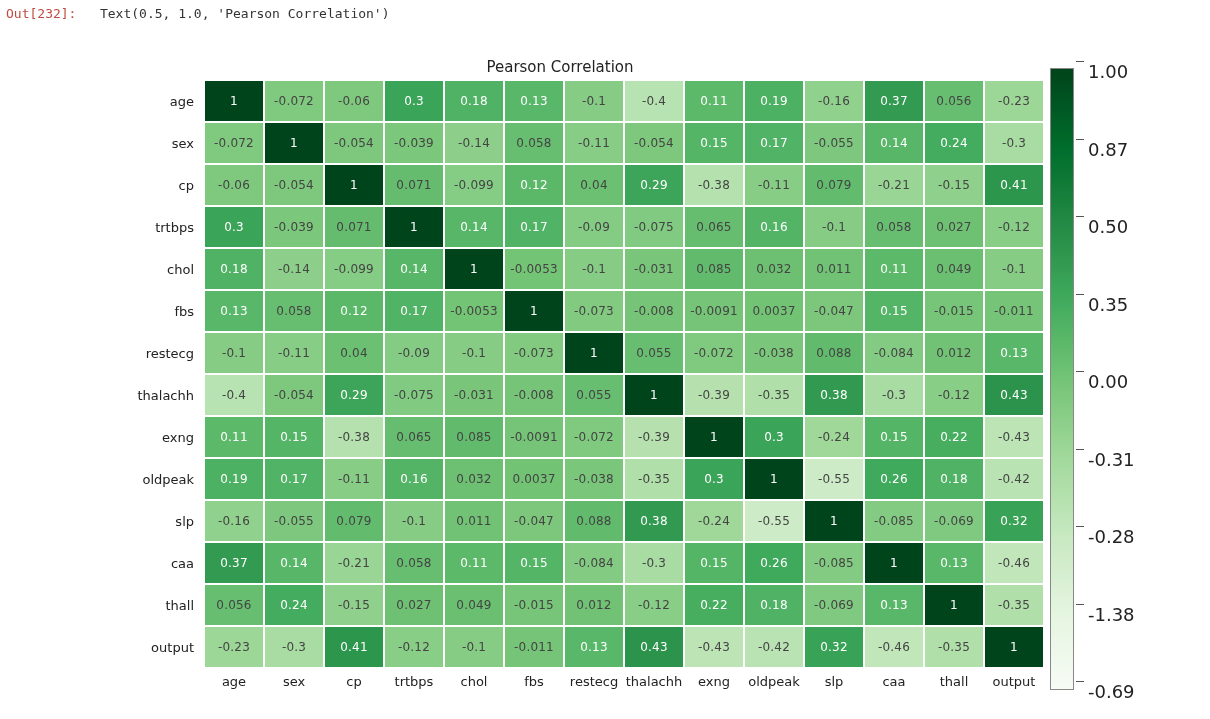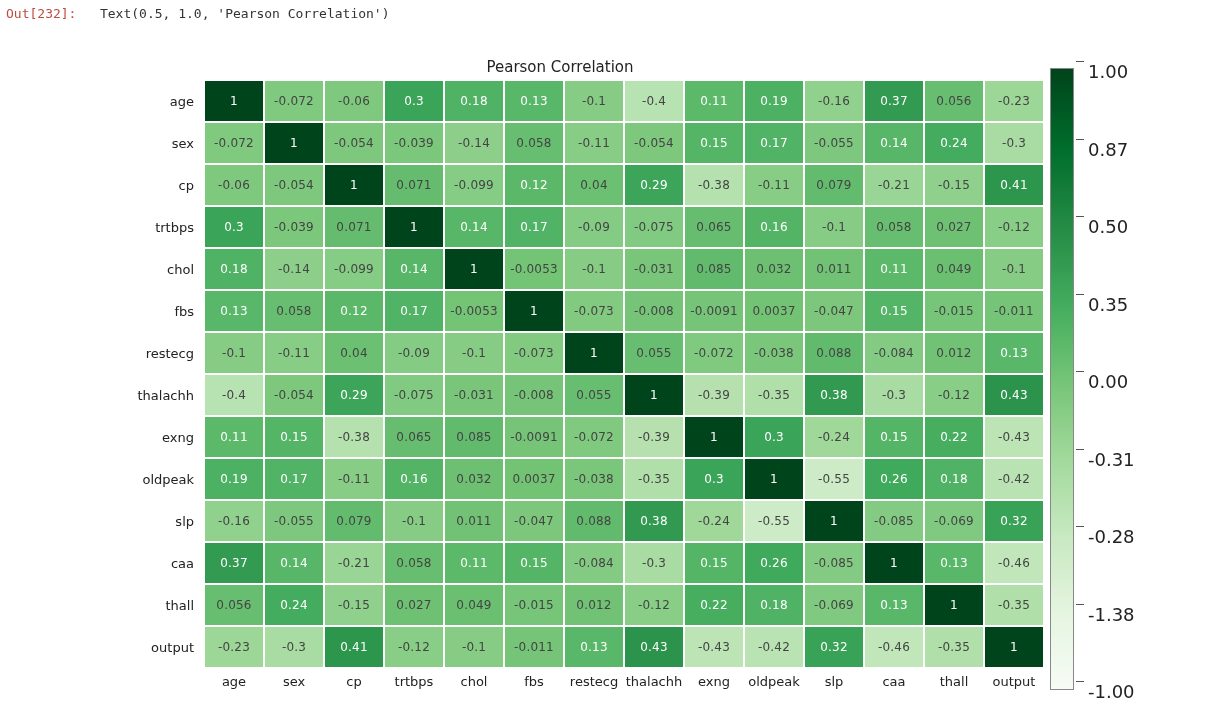--- a/index.html
+++ b/index.html
@@ -293,18 +293,18 @@
         <div class="cbar-tick" style="top: 458px;">
           <span class="dash"></span>
           <span>-0.28</span>
         </div>
         <div class="cbar-tick" style="top: 535.5px;">
           <span class="dash"></span>
           <span>-1.38</span>
         </div>
         <div class="cbar-tick" style="top: 613px;">
           <span class="dash"></span>
-          <span>-1.00</span>
+          <span>-0.69</span>
         </div>
       </div>
 </div>
 
 </div>
 
 </body></html>

